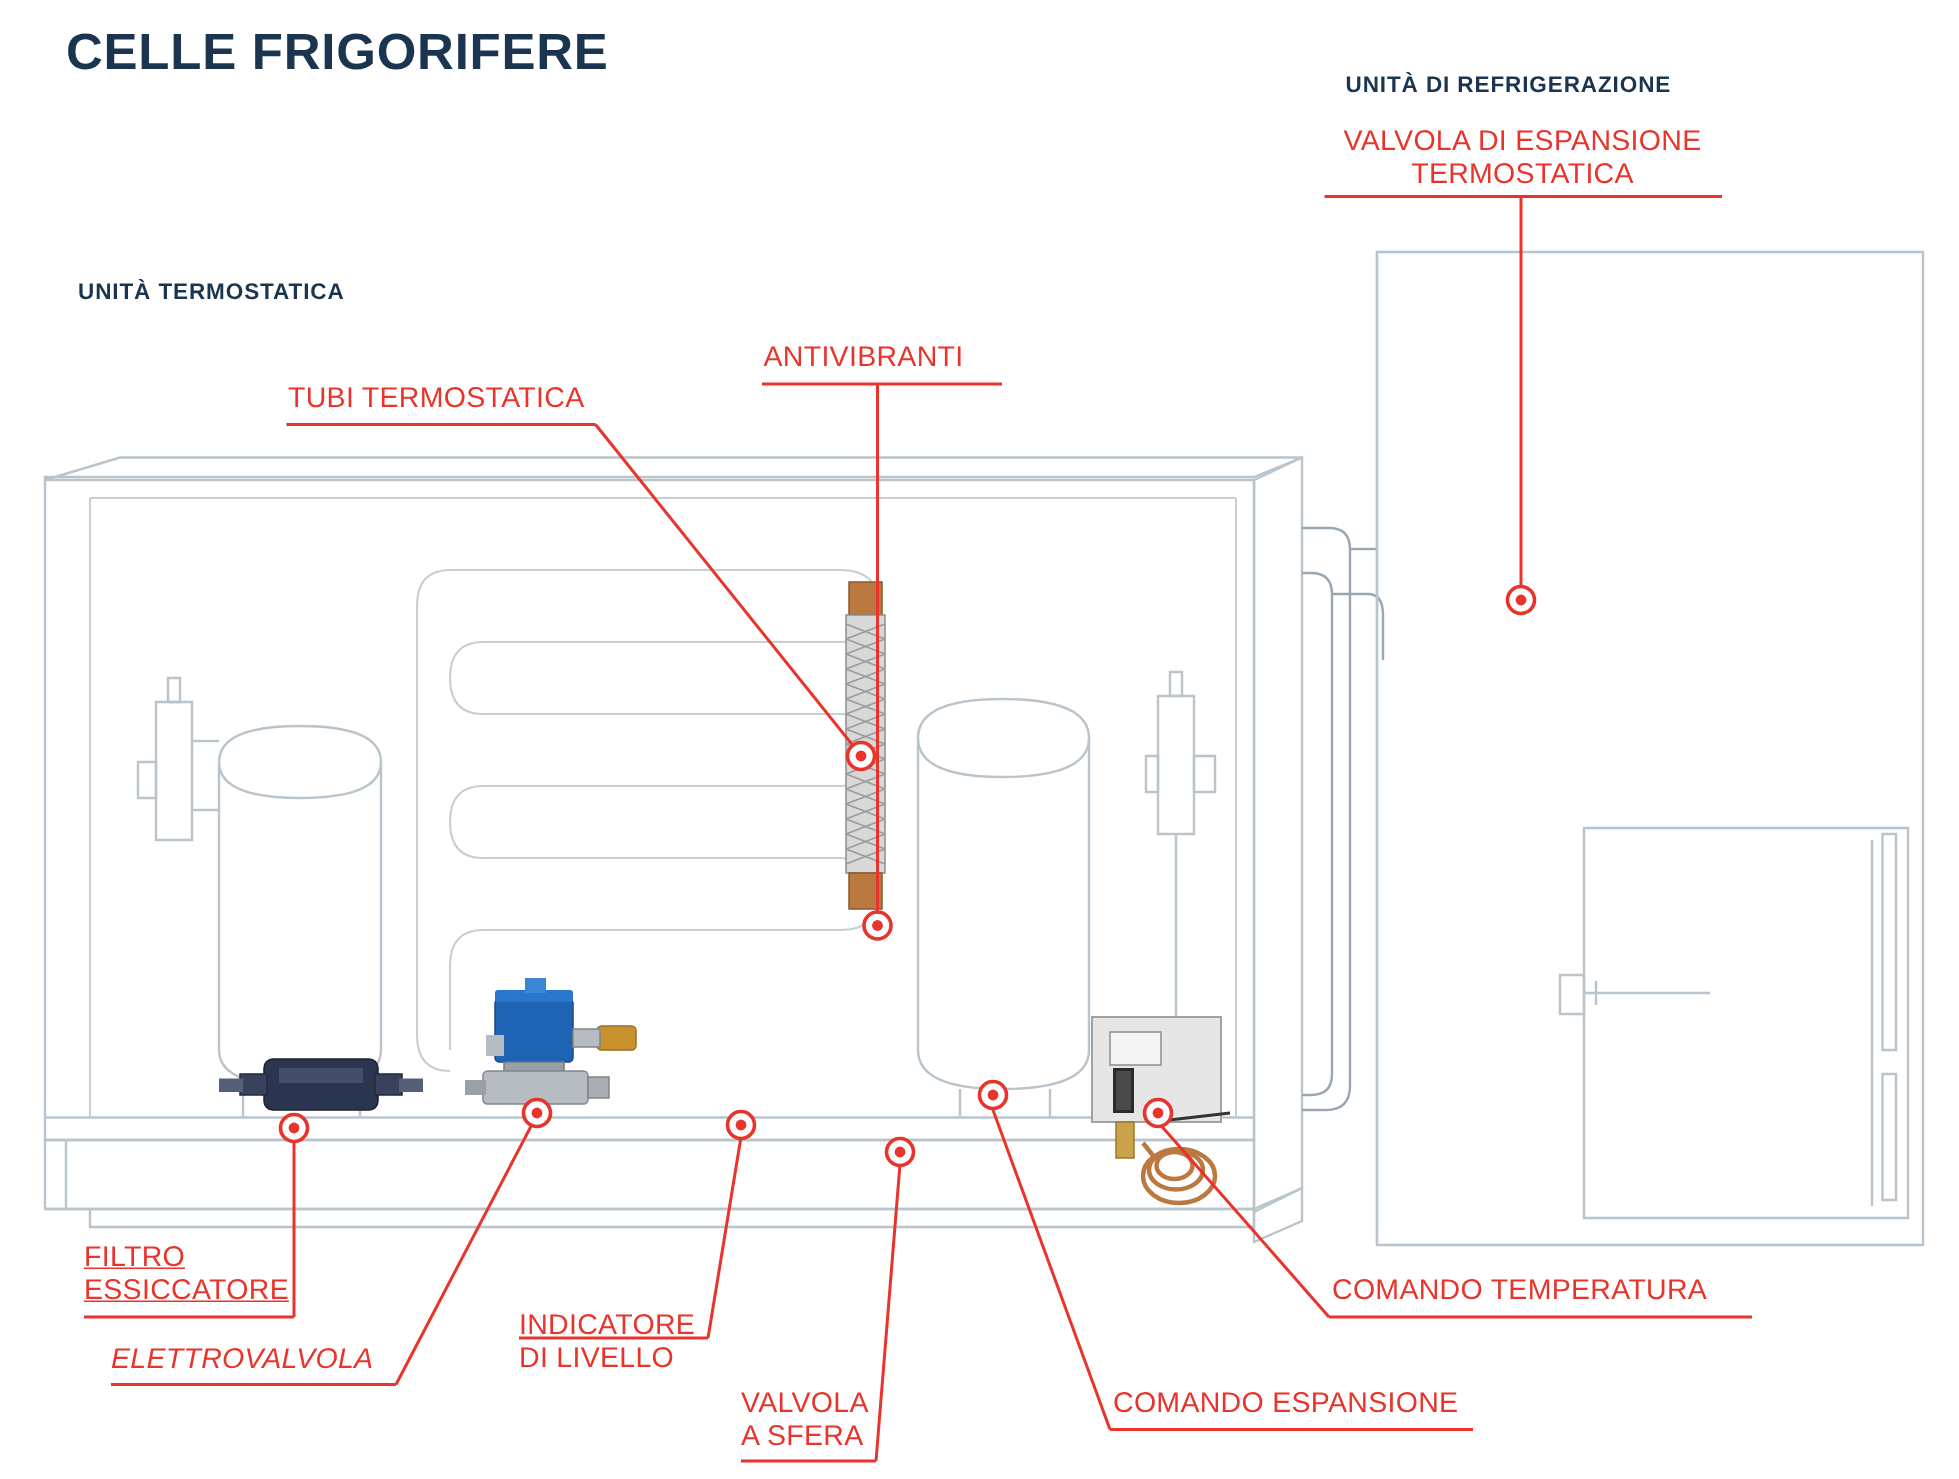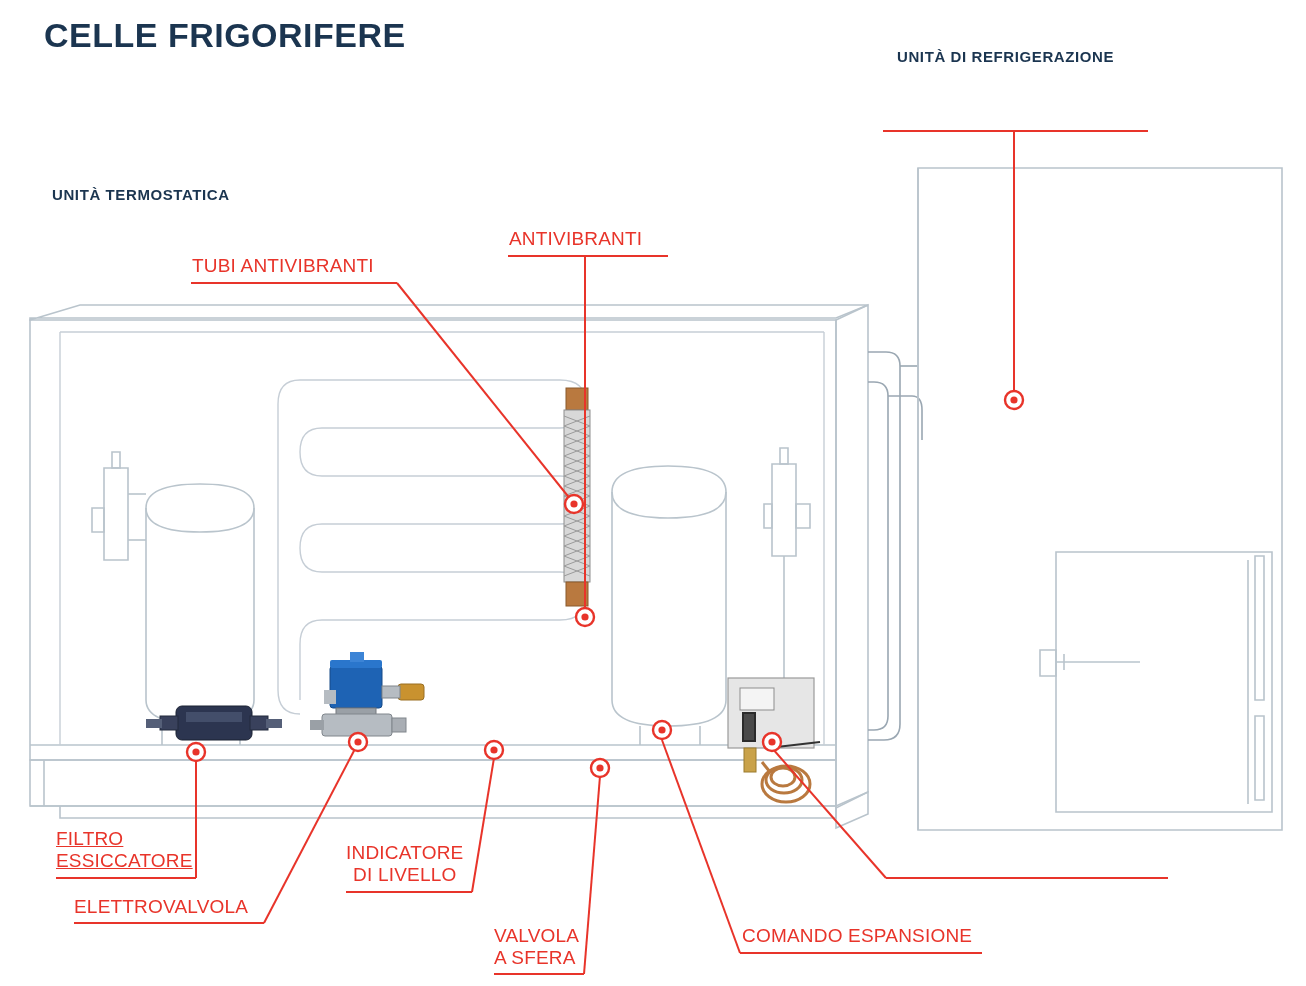--- a/index.html
+++ b/index.html
@@ -65,38 +65,41 @@
 </head>
 <body>
 
 <div id="stage">
 
   <div id="page-title">CELLE FRIGORIFERE</div>
 
   <div class="unit-label" id="unit-cond-label">UNITÀ TERMOSTATICA</div>
   <div class="unit-label" id="unit-refr-label">UNITÀ DI REFRIGERAZIONE</div>
 
+  <div class="callout-label center" style="left:880px; top:84px; width:270px;">VALVOLA DI ESPANSIONE
+TERMOSTATICA</div>
 
   <div class="callout-label" style="left:509px; top:228px;">ANTIVIBRANTI</div>
 
-  <div class="callout-label" style="left:192px; top:255px;">TUBI ANTIVIBRANTI</div>
+  <div class="callout-label" style="left:192px; top:255px;">TUBI TERMOSTATICA</div>
 
   <div class="callout-label" style="left:56px; top:828px;text-decoration:underline;">FILTRO
 ESSICCATORE</div>
 
-  <div class="callout-label" style="left:74px; top:896px;">ELETTROVALVOLA</div>
-
-  <div class="callout-label" style="left:346px; top:842px;text-align:center;">INDICATORE
+  <div class="callout-label" style="left:74px; top:896px;font-style:italic;">ELETTROVALVOLA</div>
+
+  <div class="callout-label" style="left:346px; top:873px;">INDICATORE
 DI LIVELLO</div>
 
   <div class="callout-label" style="left:494px; top:925px;">VALVOLA
 A SFERA</div>
 
   <div class="callout-label" style="left:742px; top:925px;">COMANDO ESPANSIONE</div>
 
+  <div class="callout-label" style="left:888px; top:850px;">COMANDO TEMPERATURA</div>
 
   <svg id="art" viewBox="0 0 1306 986">
 
     <g>
 
       <path class="ln" d="M30 320 L80 305 L868 305 L836 318 L30 318 Z"></path>
       <path class="ln" d="M30 320 L836 320 L836 760 L30 760 Z"></path>
       <path class="ln" d="M836 320 L868 305 L868 792 L836 808 Z"></path>
 
       <path class="ln" d="M30 760 L836 760 L836 806 L30 806 Z"></path>

